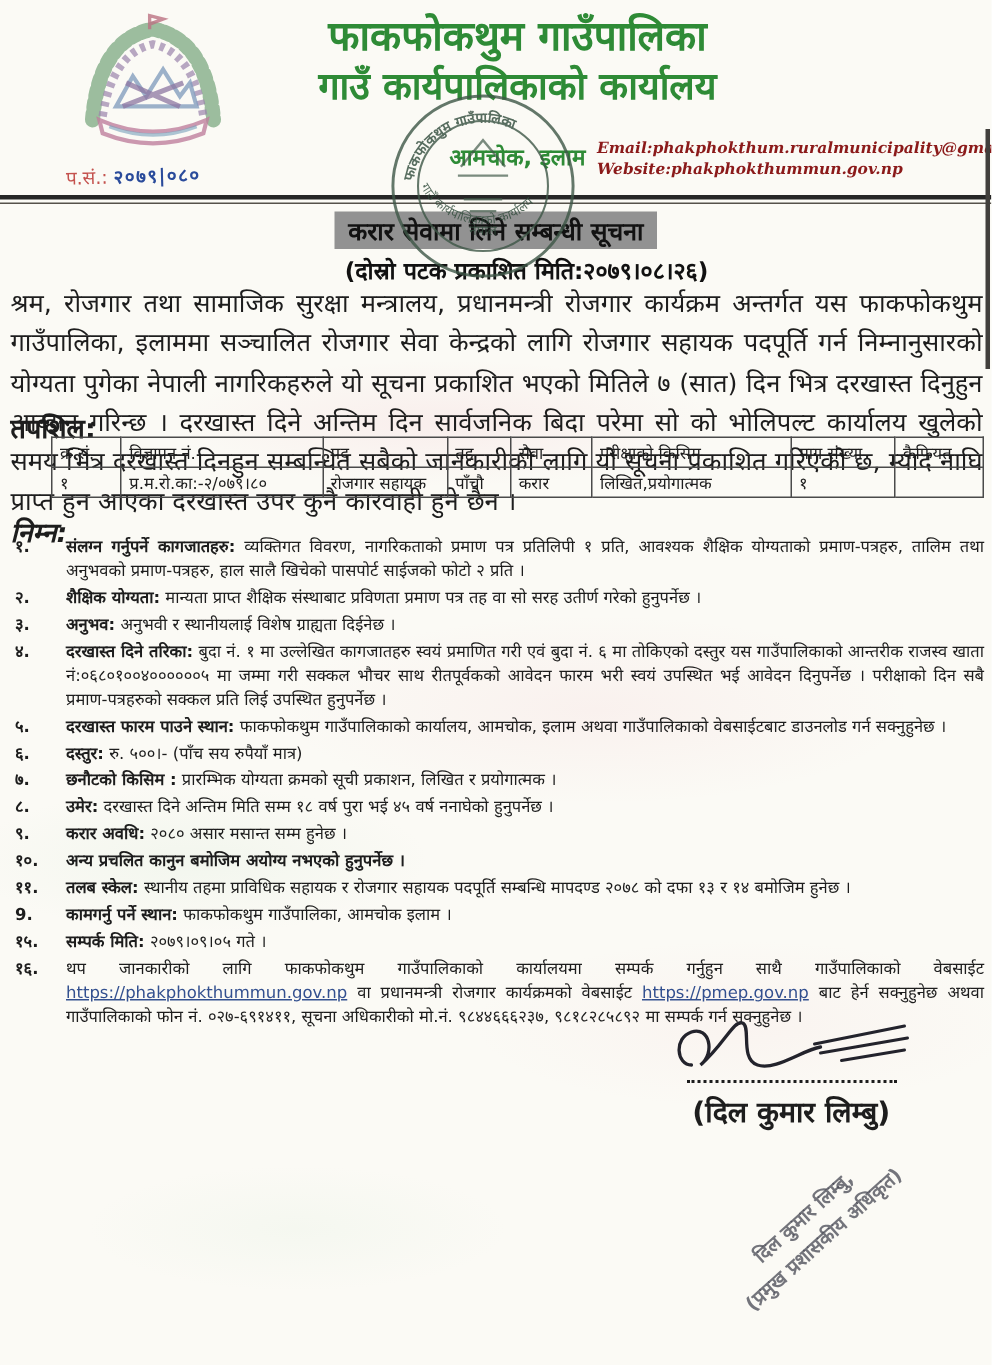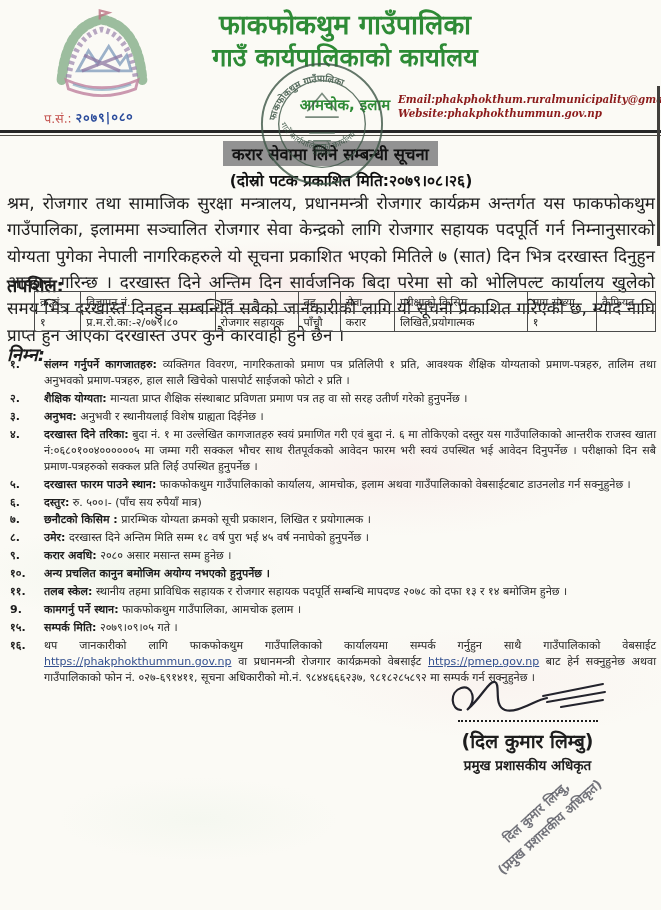--- a/index.html
+++ b/index.html
@@ -220,21 +220,20 @@
     </ol>
   </div>
 
   <div class="sigblock">
     <svg class="sigmark" width="170" height="42" viewBox="0 0 170 42">
       <path d="M18 34 C8 34 6 16 18 12 C30 8 34 26 24 34 C40 20 46 4 52 6 C58 8 50 30 62 34 C74 38 92 24 104 22" fill="none" stroke="#23232c" stroke-width="2.2" stroke-linecap="round"></path>
       <path d="M100 20 L160 8 M104 26 L162 16 M118 31 L160 24" fill="none" stroke="#23232c" stroke-width="2" stroke-linecap="round"></path>
     </svg>
     <div class="sigline"></div>
     <div class="signame">(दिल कुमार लिम्बु)</div>
-    <div class="sigtitle">प्रमुख प्रशासकीय अधिकृत</div>
   </div>
 
   <div class="inkstamp">
     <div>दिल कुमार लिम्बु,</div>
     <div>(प्रमुख प्रशासकीय अधिकृत)</div>
   </div>
 
 </div>
 
 </body></html>

